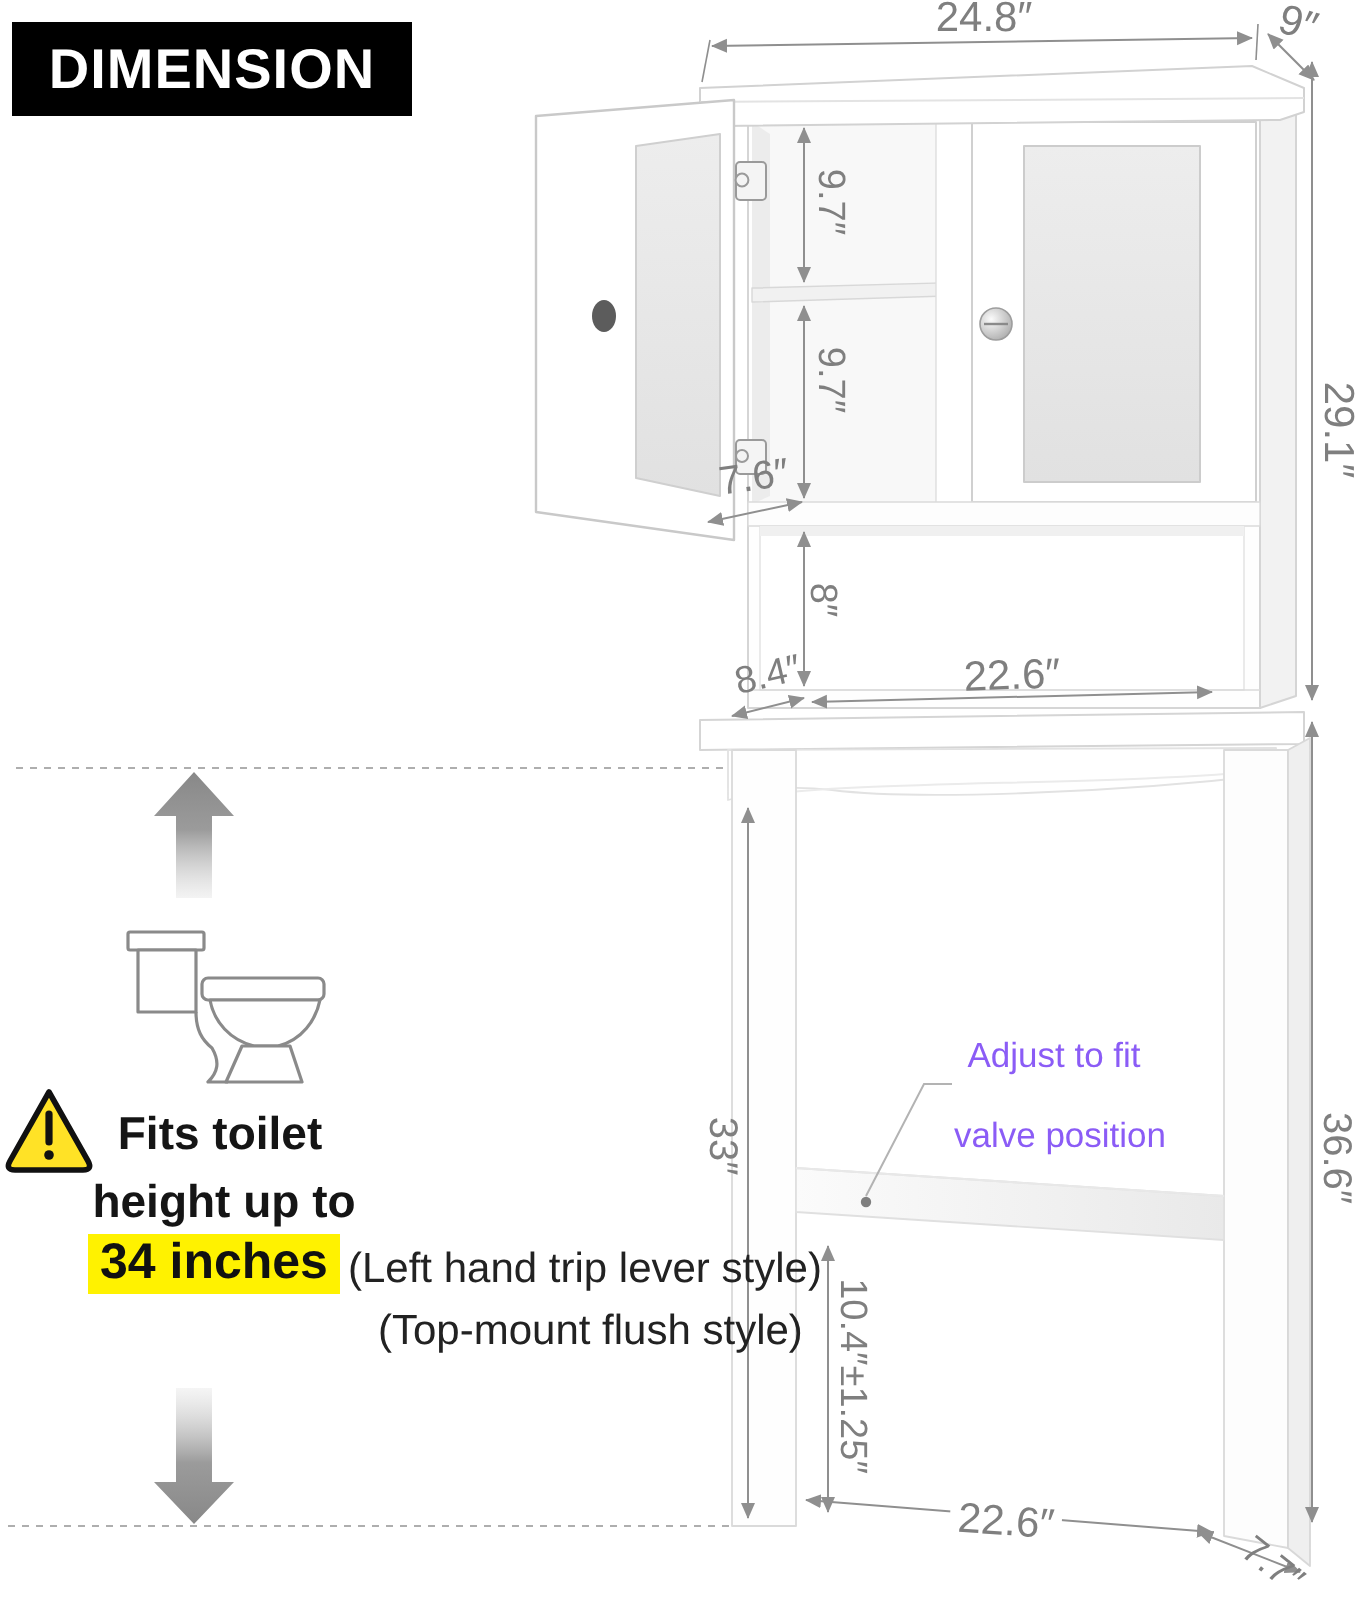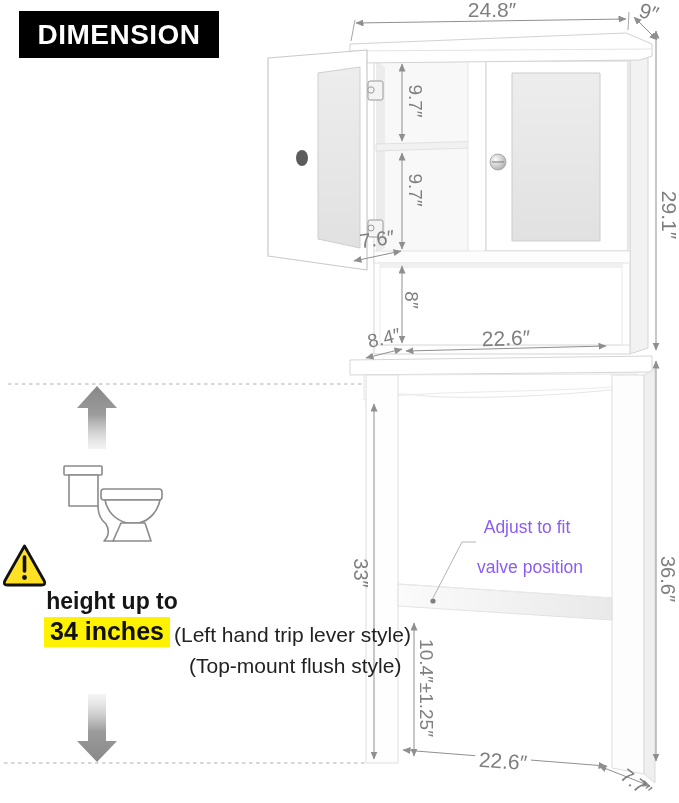--- a/index.html
+++ b/index.html
@@ -1,19 +1,19 @@
 <!DOCTYPE html>
 <html><head>
 <meta charset="utf-8">
 <style>
   html,body{margin:0;padding:0;background:#ffffff;}
   .stage{position:relative;width:679px;height:803px;background:#ffffff;overflow:hidden;
          font-family:"Liberation Sans",sans-serif;}
   .stage svg{position:absolute;left:0;top:0;}
-  .hdr{position:absolute;left:19px;top:11px;width:200px;height:47px;background:#000000;
+  .hdr{position:absolute;left:6px;top:11px;width:200px;height:47px;background:#000000;
        display:flex;align-items:center;justify-content:center;}
   .hdr span{color:#ffffff;font-weight:bold;font-size:28px;letter-spacing:.5px;}
   .dim{position:absolute;color:#7f7f7f;white-space:nowrap;transform:translate(-50%,-50%);
        font-size:21px;line-height:1;}
   .note{position:absolute;color:#8b5cf6;white-space:nowrap;transform:translate(-50%,-50%);
         font-size:17.5px;line-height:1;}
   .fitbold{position:absolute;color:#151515;font-weight:bold;white-space:nowrap;
            transform:translate(-50%,-50%);font-size:23px;}
   .hl{position:absolute;font-weight:bold;color:#111111;font-size:25px;line-height:1;
       padding:2px 6px 3px 6px;white-space:nowrap;}
@@ -175,18 +175,19 @@
   <span class="dim" style="left:506px;top:338px;transform:translate(-50%,-50%) rotate(-2deg);">22.6″</span>
   <span class="dim" style="left:361px;top:573px;font-size:20px;transform:translate(-50%,-50%) rotate(90deg);">33″</span>
   <span class="dim" style="left:668px;top:579px;font-size:20px;transform:translate(-50%,-50%) rotate(90deg);">36.6″</span>
   <span class="dim" style="left:426px;top:688px;font-size:19px;transform:translate(-50%,-50%) rotate(90deg);">10.4″±1.25″</span>
   <span class="dim" style="left:503px;top:761px;background:#ffffff;padding:0 4px;transform:translate(-50%,-50%) rotate(4deg);">22.6″</span>
   <span class="dim" style="left:636px;top:783px;font-size:19px;transform:translate(-50%,-50%) rotate(38deg);">7.7″</span>
 
   <span class="note" style="left:527px;top:528px;">Adjust to fit</span>
   <span class="note" style="left:530px;top:568px;">valve position</span>
 
+  <span class="fitbold" style="left:110px;top:567px;">Fits toilet</span>
   <span class="fitbold" style="left:112px;top:601px;">height up to</span>
   <span class="hl" style="left:44px;top:617px;background:#fff200;">34 inches</span>
   <span class="sub" style="left:174px;top:623px;">(Left hand trip lever style)</span>
   <span class="sub" style="left:189px;top:654px;">(Top-mount flush style)</span>
 
 </div>
 
 </body></html>

